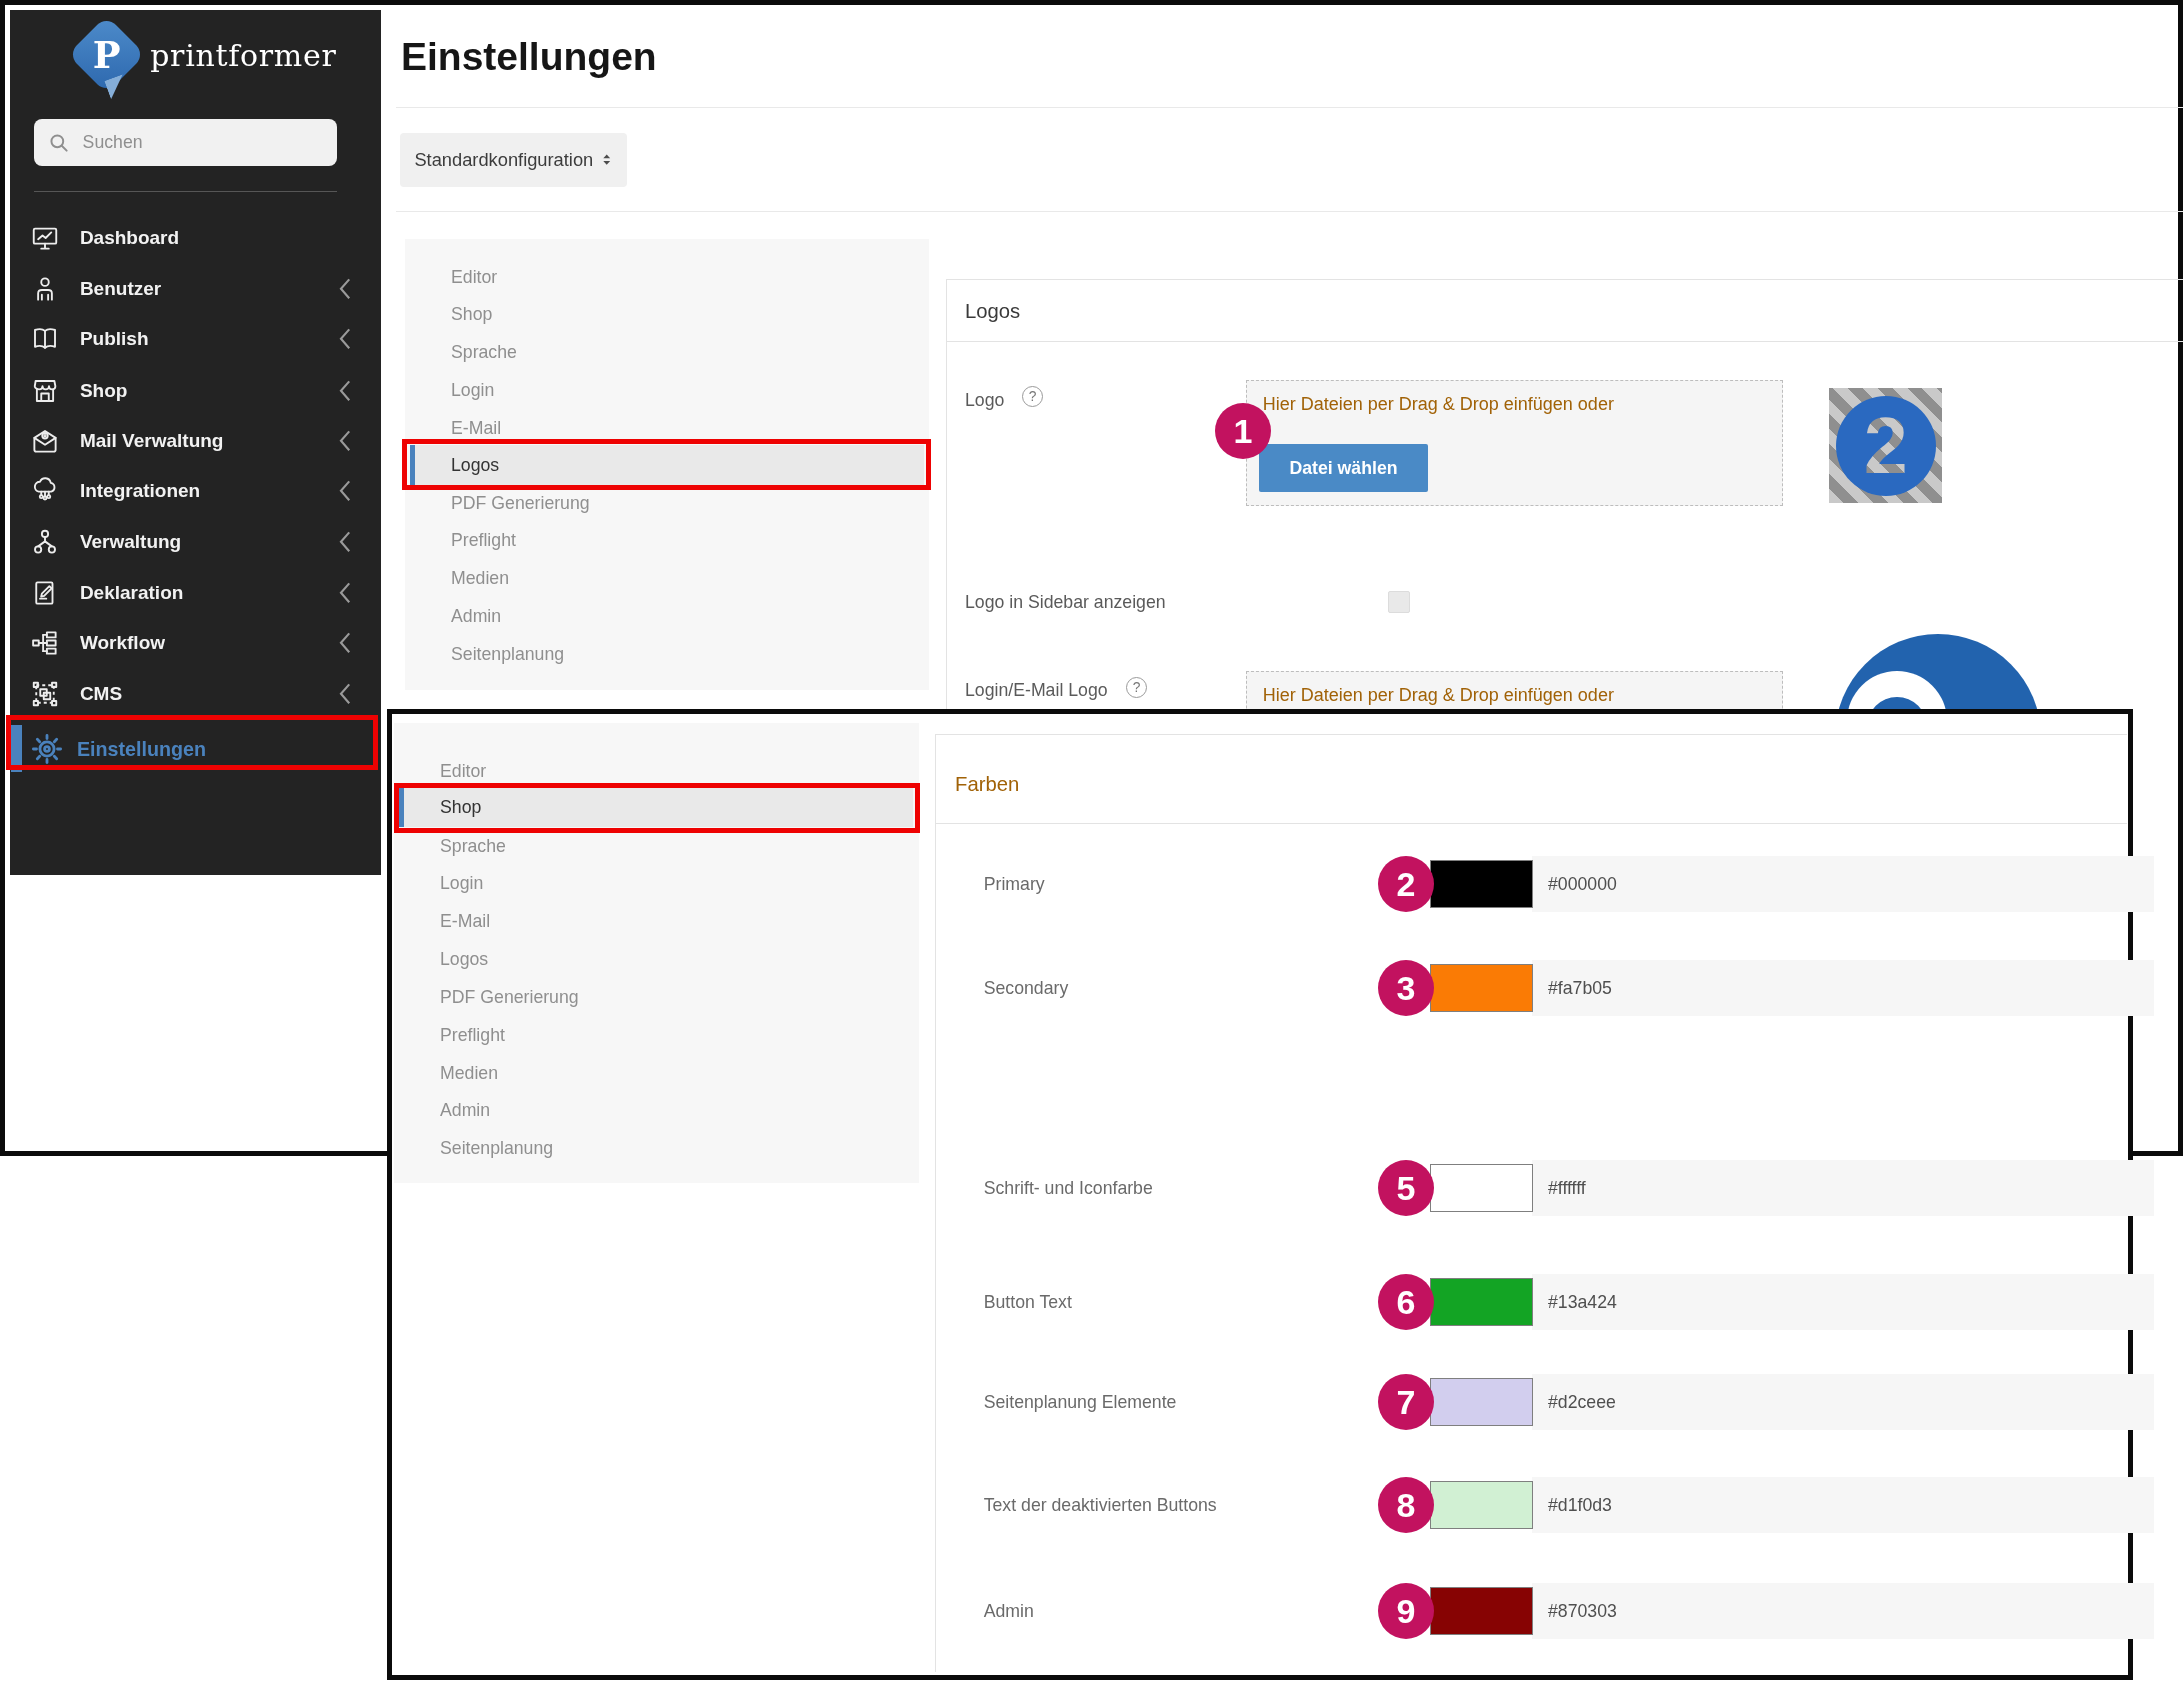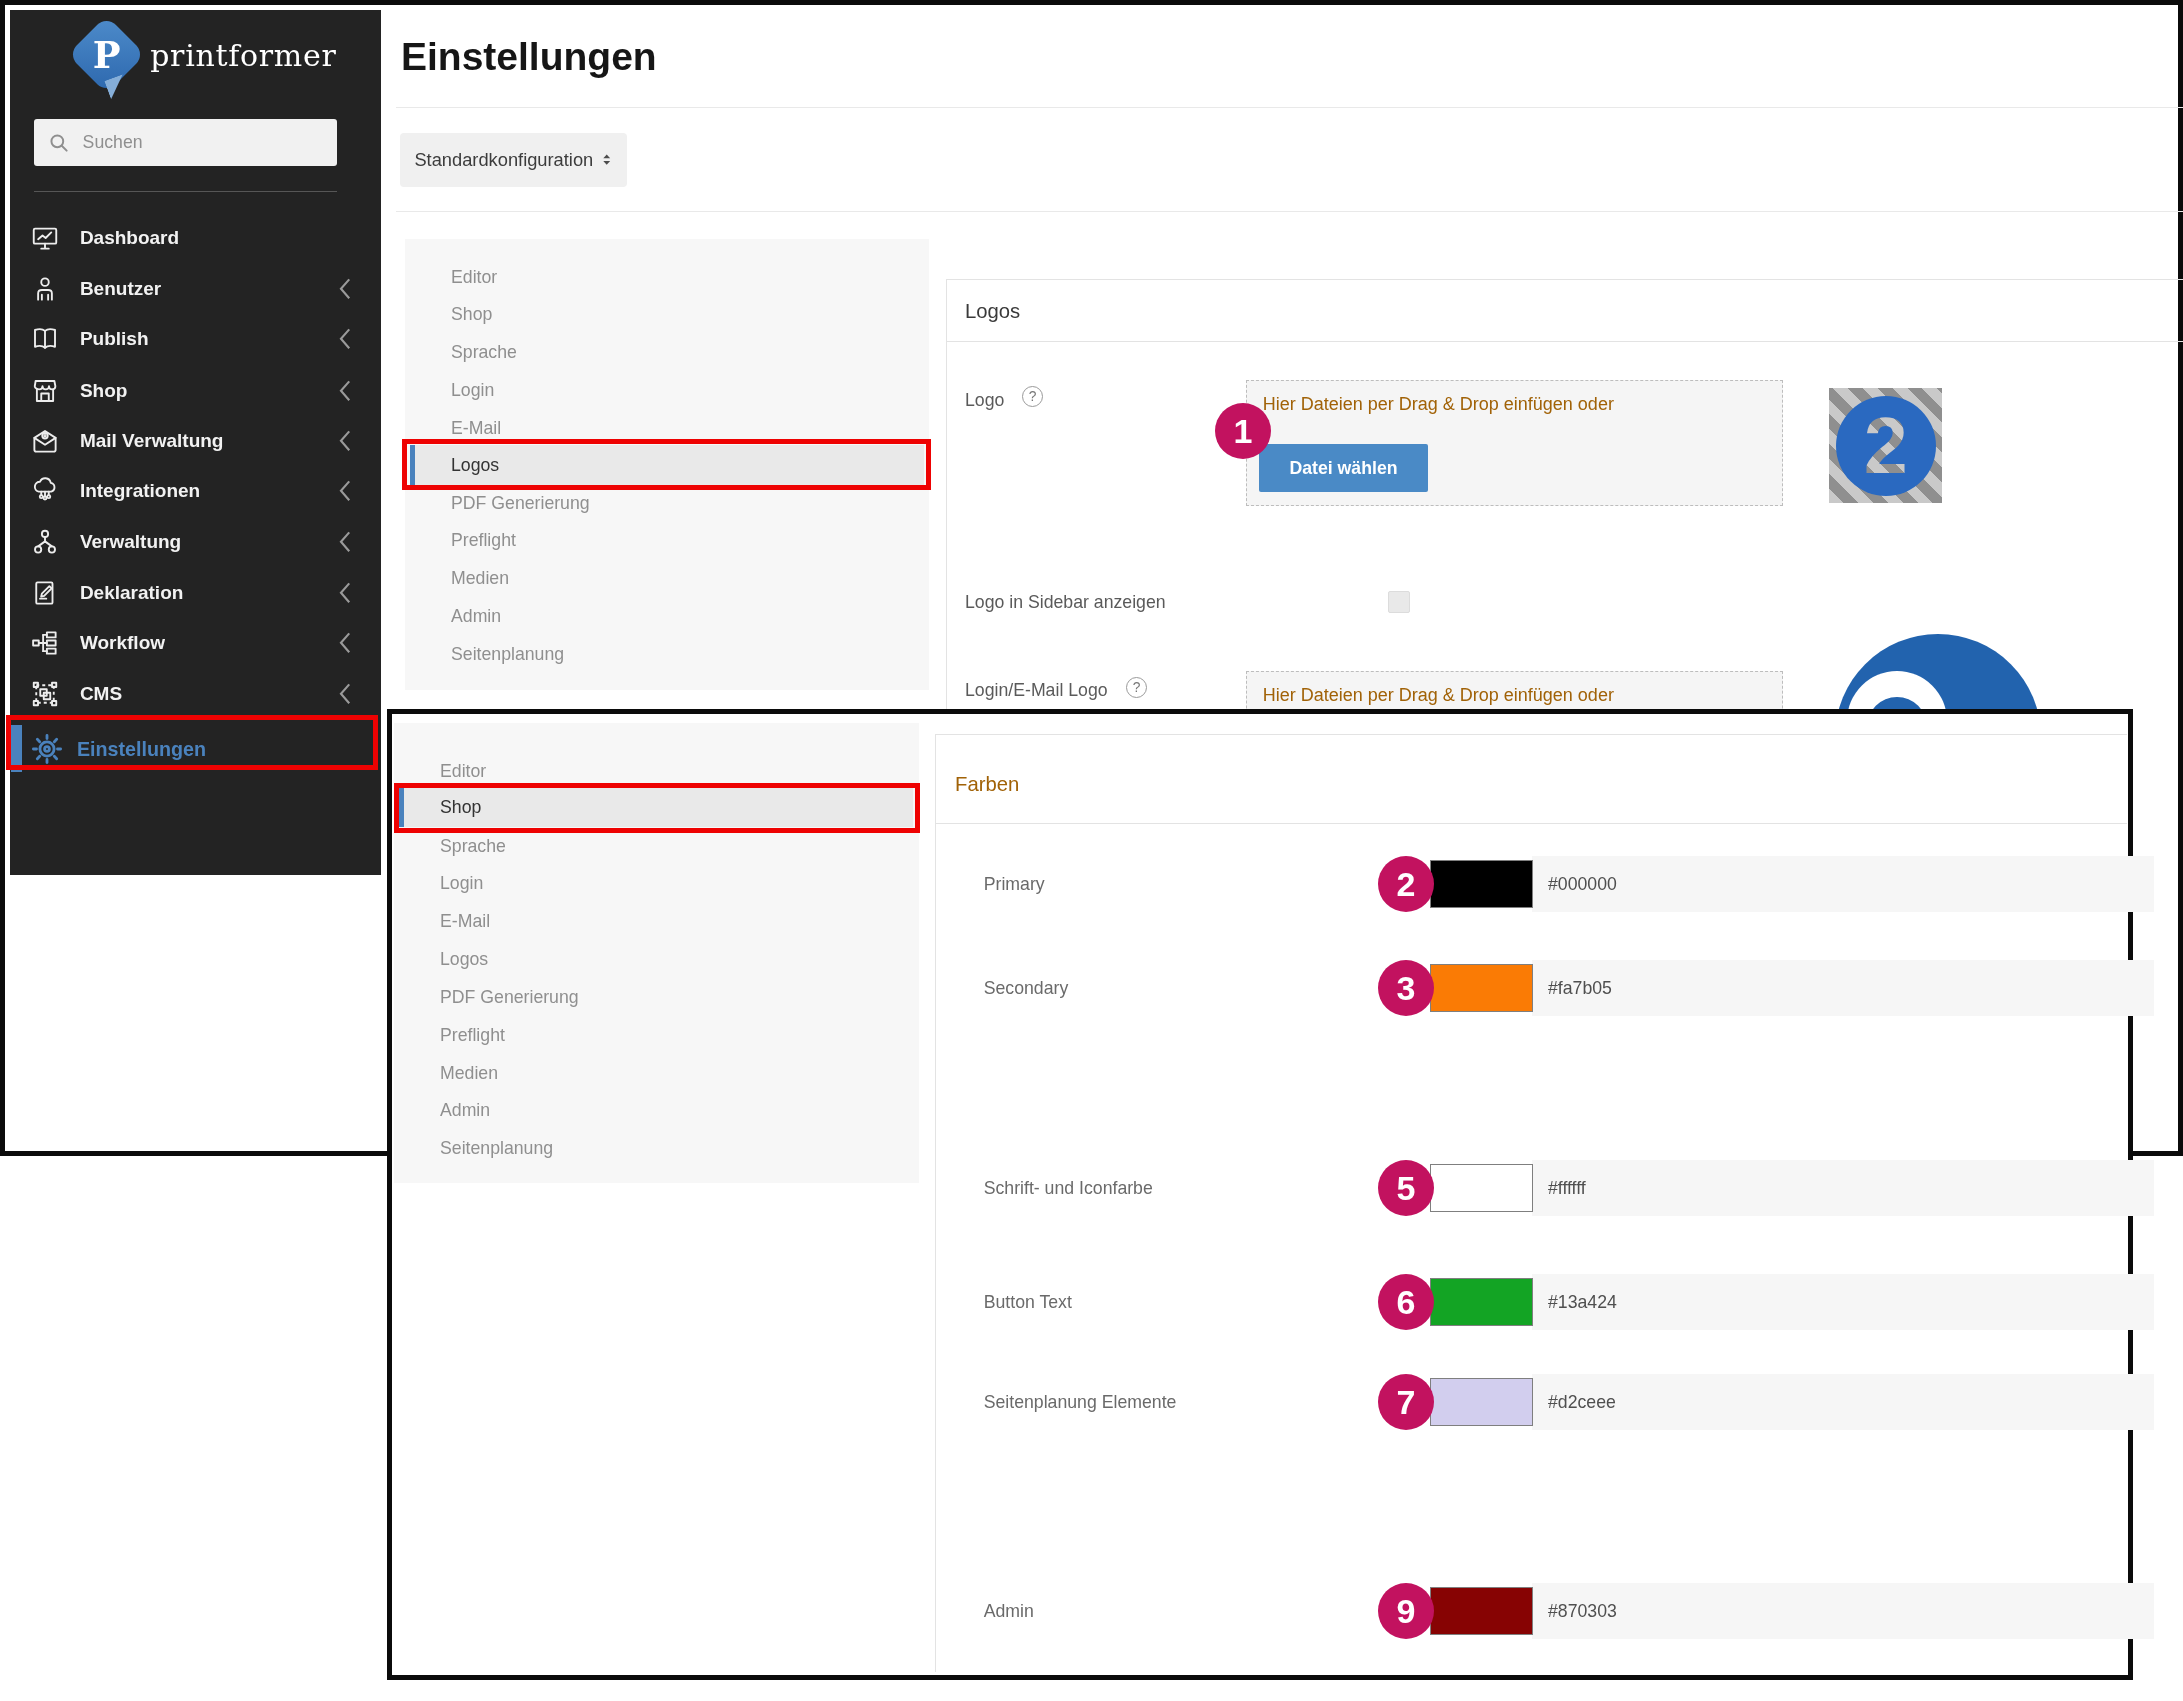--- a/index.html
+++ b/index.html
@@ -18,21 +18,21 @@
     background:linear-gradient(135deg,#4e8ccb,#2c67ad); }
   #brand-fold { position:absolute; left:97px; top:67px; width:19.7px; height:19.7px;
     background:#85aed8; clip-path:polygon(0 0,100% 0,0 100%); transform:rotate(-20deg); }
   #brand-initial { position:absolute; left:77px; top:21px; width:39px; height:47px;
     color:#fff; font-family:"DejaVu Serif", serif; font-weight:bold; font-size:37px;
     display:flex; align-items:center; justify-content:center; }
   #brand-name { position:absolute; left:140px; top:27.5px; font-family:"DejaVu Serif", serif;
     font-size:30px; color:#ffffff; letter-spacing:0.7px; }
 
   #search-box { position:absolute; left:24px; top:109px; width:303px; height:47px;
-    background:#f1f1f1; border-radius:3px; display:flex; align-items:center; padding:0 13px; }
+    background:#f1f1f1; border-radius:8px; display:flex; align-items:center; padding:0 13px; }
   #search-input { border:none; outline:none; background:transparent; margin-left:11.8px;
     font-size:17.7px; color:#444; width:236px; font-family:"Liberation Sans", sans-serif; }
   #search-input::placeholder { color:#8f8f8f; }
   #sidebar-divider { position:absolute; left:24px; top:181px; width:303px; height:1.3px; background:#565656; }
 
   .sb-item { position:absolute; left:19.7px; width:335px; height:37px;
     display:flex; align-items:center; cursor:pointer; }
   .sb-item .sb-icon { width:30px; height:30px; flex:0 0 30px; }
   .sb-item .sb-label { margin-left:20px; color:#f2f2f2; font-size:19px; font-weight:600; }
   .sb-item .sb-chevron { position:absolute; right:11.8px; top:6.6px; width:17px; height:23.6px; }
@@ -422,20 +422,27 @@
   </div>
 
   <div class="color-row" style="top:1372px">
     <span class="row-label">Seitenplanung Elemente</span>
     <div class="row-bar"></div>
     <div class="row-swatch" style="background: rgb(210, 206, 238);"></div>
     <span class="row-hex">#d2ceee</span>
     <div class="num-badge">7</div>
   </div>
 
+  <div class="color-row" style="top:1475px">
+    <span class="row-label">Text der deaktivierten Buttons</span>
+    <div class="row-bar"></div>
+    <div class="row-swatch" style="background: rgb(209, 240, 211);"></div>
+    <span class="row-hex">#d1f0d3</span>
+    <div class="num-badge">8</div>
+  </div>
 
   <div class="color-row" style="top:1581px">
     <span class="row-label">Admin</span>
     <div class="row-bar"></div>
     <div class="row-swatch" style="background: rgb(135, 3, 3);"></div>
     <span class="row-hex">#870303</span>
     <div class="num-badge">9</div>
   </div>
 
 </div>

